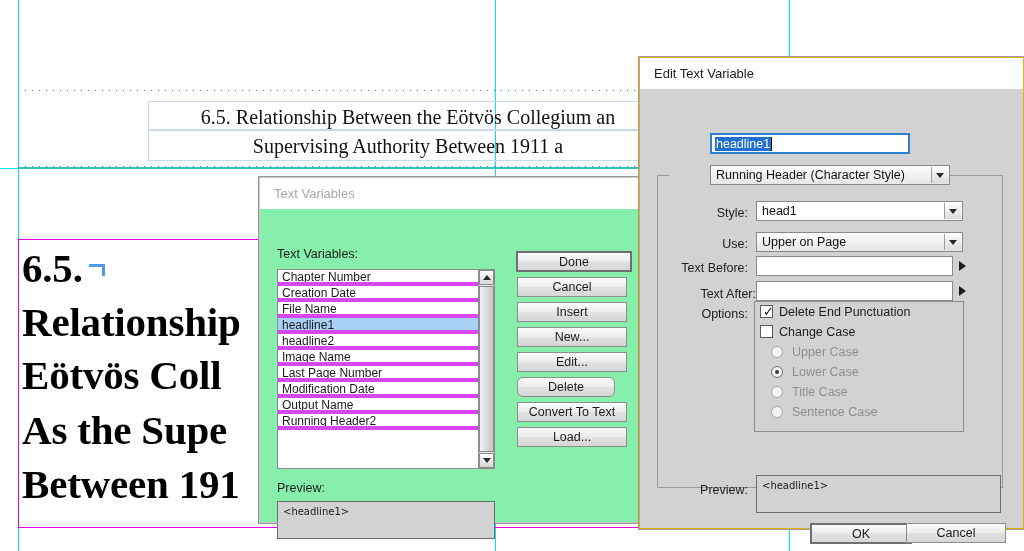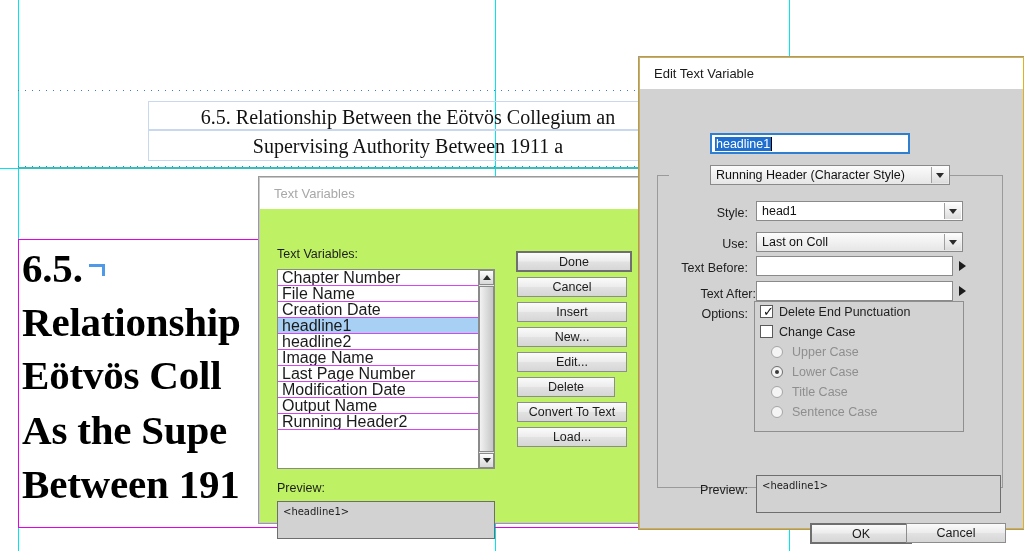--- a/index.html
+++ b/index.html
@@ -79,21 +79,21 @@
     margin-left: 6px;
   }
 
   
   .dialog {
     position: absolute;
     background: #d4d0c8;
     box-shadow: 0 0 0 1px #9a9a9a;
   }
   .dialog.inactive {
-    background: #bef264;
+    background: #86efac;
     border: 1px solid #c8c8c8;
   }
   .dialog.active {
     background: #d2d2d2;
     border: 1px solid #e0b020;
   }
   .dlg-titlebar {
     height: 31px;
     background: #ffffff;
     display: flex; align-items: center;
@@ -129,25 +129,26 @@
   
   .listbox {
     position: absolute;
     background: #ffffff;
     border: 1px solid #8a8a8a;
     overflow: hidden;
   }
   .list-scroll { position: absolute; left:0; right:16px; top:0; bottom:0; }
   .list-item {
     height: 16px; line-height: 15px;
-    font-size: 16px; color: #1a1a1a;
+    font-size: 12px; color: #1a1a1a;
     padding-left: 4px;
-    border-bottom: 1px solid #d946ef;
+    border-bottom: 4px solid #d946ef;
     white-space: nowrap; overflow: hidden;
     cursor: default;
+    text-decoration: underline;
   }
   .list-item.selected { background: #a8d0f5; }
   .scrollbar {
     position: absolute; right: 0; top: 0; bottom: 0; width: 16px;
     background: #e8e8e8;
     border-left: 1px solid #8a8a8a;
   }
   .sb-arrow {
     position: absolute; left: 0; width: 15px; height: 15px;
     background: linear-gradient(to bottom,#fdfdfd,#d8d8d8);
@@ -305,22 +306,22 @@
     <div class="dlg-titlebar inactive-title">
       <span>Text Variables</span>
     </div>
     <div class="dlg-body" style="height:315px;">
 
       <div class="lbl" style="left:17px; top:38px;">Text Variables:</div>
 
       <div class="listbox" style="left:17px; top:60px; width:218px; height:200px;">
         <div class="list-scroll">
           <div class="list-item">Chapter Number</div>
+          <div class="list-item">Creation Date</div>
           <div class="list-item">File Name</div>
-          <div class="list-item">Creation Date</div>
           <div class="list-item selected">headline1</div>
           <div class="list-item">headline2</div>
           <div class="list-item">Image Name</div>
           <div class="list-item">Last Page Number</div>
           <div class="list-item">Modification Date</div>
           <div class="list-item">Output Name</div>
           <div class="list-item">Running Header2</div>
         </div>
         <div class="scrollbar">
           <div class="sb-arrow up">
@@ -331,21 +332,21 @@
               <span class="tri-down"></span>
             </div>
         </div>
       </div>
 
       <div class="btn default-btn" style="left:256px; top:42px;  width:116px; height:21px;">Done</div>
       <div class="btn" style="left:257px; top:68px;  width:110px; height:20px;">Cancel</div>
       <div class="btn" style="left:257px; top:93px;  width:110px; height:20px;">Insert</div>
       <div class="btn" style="left:257px; top:118px; width:110px; height:20px;">New...</div>
       <div class="btn" style="left:257px; top:143px; width:110px; height:20px;">Edit...</div>
-      <div class="btn" style="left:257px; top:168px; width:98px; height:20px;">Delete</div>
+      <div class="btn" style="left:257px; top:168px; width:98px; height:20px;border-radius:6px;">Delete</div>
       <div class="btn" style="left:257px; top:193px; width:110px; height:20px;">Convert To Text</div>
       <div class="btn" style="left:257px; top:218px; width:110px; height:20px;">Load...</div>
 
       <div class="lbl" style="left:17px; top:272px;">Preview:</div>
       <div class="previewbox" style="left:17px; top:292px; width:218px; height:38px;">&lt;headline1&gt;</div>
     </div>
   </div>
 
   <div class="dialog active" style="left:639px; top:57px; width:385px; height:472px;">
 
@@ -376,21 +377,21 @@
       <div class="lbl lbl-r" style="left:0px; top:117px; width:108px;">Style:</div>
       <div class="combo white" style="left:116px; top:112px; width:207px; height:20px;">
         <span>head1</span>
         <span class="combo-arrow">
             <span class="tri-down"></span>
           </span>
       </div>
 
       <div class="lbl lbl-r" style="left:0px; top:148px; width:108px;">Use:</div>
       <div class="combo" style="left:116px; top:143px; width:207px; height:20px;">
-        <span>Last on Coll</span>
+        <span>Upper on Page</span>
         <span class="combo-arrow">
             <span class="tri-down"></span>
           </span>
       </div>
 
       <div class="lbl lbl-r" style="left:0px; top:172px; width:108px;">Text Before:</div>
       <div class="textinput" style="left:116px; top:167px; width:197px; height:20px;">
         <span></span>
       </div>
       <div class="expander" style="left:319px; top:172px;"></div>

